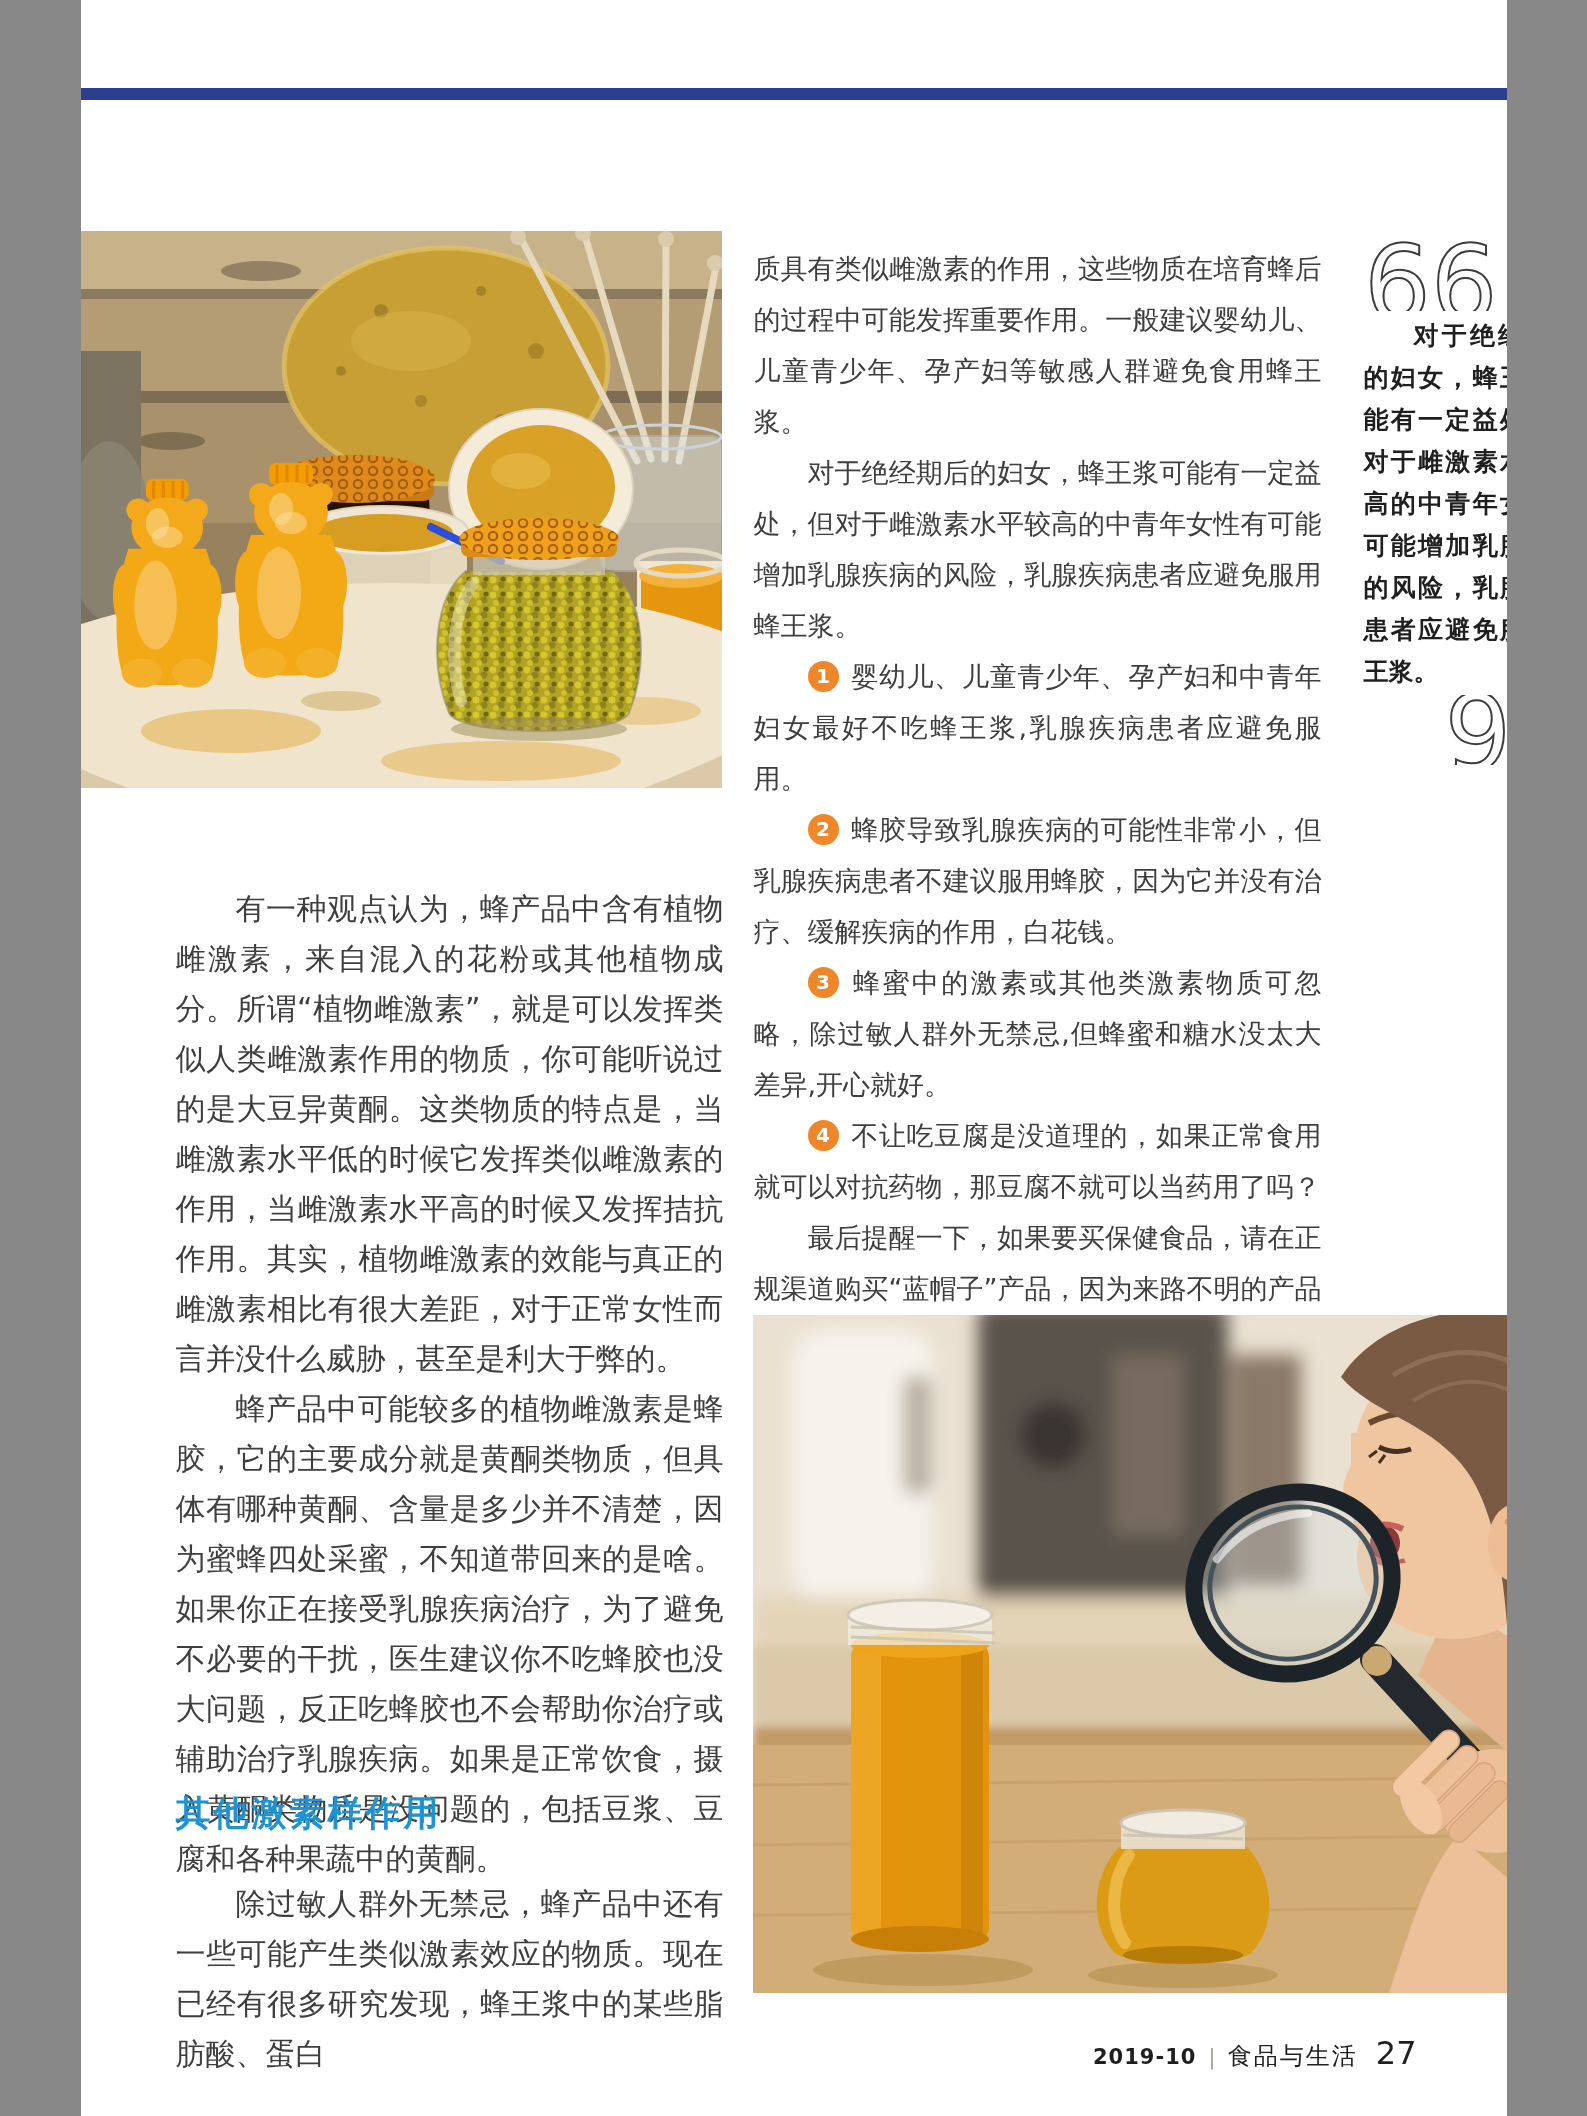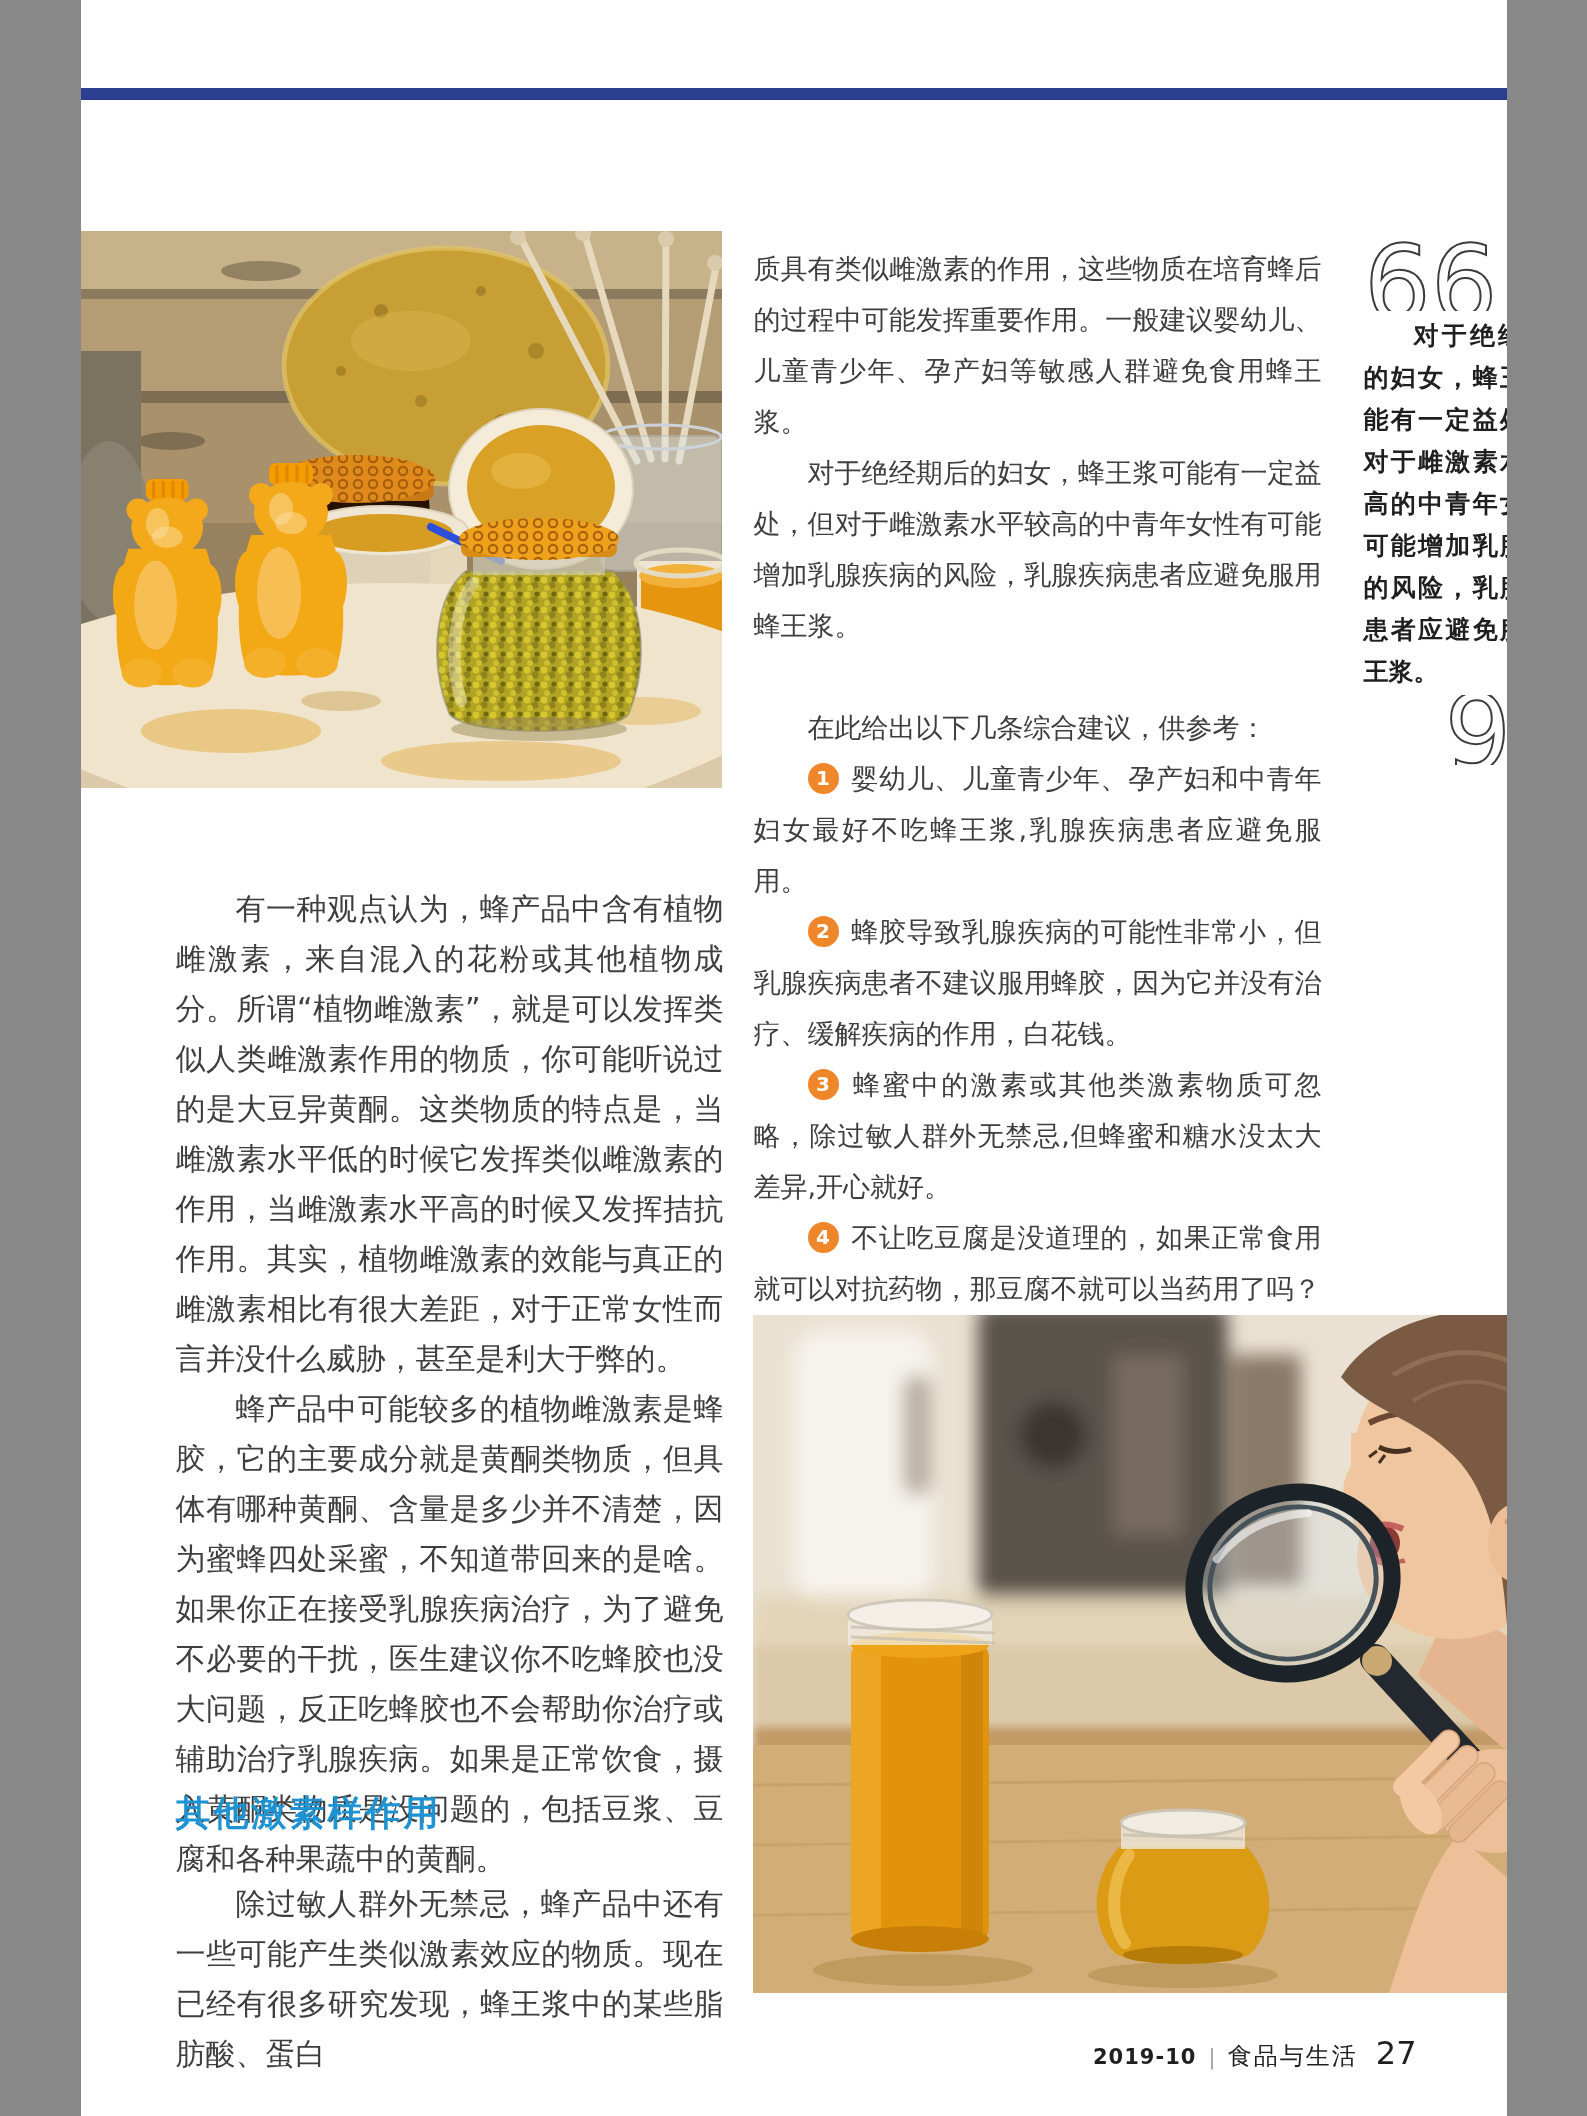--- a/index.html
+++ b/index.html
@@ -178,21 +178,20 @@
       <rect x="380" y="308" width="156" height="18" rx="8" fill="#d88d14"></rect>
       <ellipse cx="458" cy="308" rx="80" ry="21" fill="#efa11c"></ellipse>
       <ellipse cx="458" cy="308" rx="80" ry="21" fill="url(#hex)" opacity="0.85"></ellipse>
       <ellipse cx="458" cy="498" rx="88" ry="12" fill="#9b8d55" opacity="0.5"></ellipse>
     </g>
   </svg>
 
   <div class="col-mid body-text">
     <p>质具有类似雌激素的作用，这些物质在培育蜂后的过程中可能发挥重要作用。一般建议婴幼儿、儿童青少年、孕产妇等敏感人群避免食用蜂王浆。</p>
     <p class="indent">对于绝经期后的妇女，蜂王浆可能有一定益处，但对于雌激素水平较高的中青年女性有可能增加乳腺疾病的风险，乳腺疾病患者应避免服用蜂王浆。</p>
-    <p class="indent advice-lead">在此给出以下几条综合建议，供参考：</p>
 
     <p class="indent"><span class="num-circle">1</span><span>婴幼儿、儿童青少年、孕产妇和中青年妇女最好不吃蜂王浆,乳腺疾病患者应避免服用。</span></p>
     <p class="indent"><span class="num-circle">2</span><span>蜂胶导致乳腺疾病的可能性非常小，但乳腺疾病患者不建议服用蜂胶，因为它并没有治疗、缓解疾病的作用，白花钱。</span></p>
     <p class="indent"><span class="num-circle">3</span><span>蜂蜜中的激素或其他类激素物质可忽略，除过敏人群外无禁忌,但蜂蜜和糖水没太大差异,开心就好。</span></p>
     <p class="indent"><span class="num-circle">4</span><span>不让吃豆腐是没道理的，如果正常食用就可以对抗药物，那豆腐不就可以当药用了吗？</span></p>
 
     <p class="indent"><span>最后提醒一下，如果要买保健食品，请在正规渠道购买“蓝帽子”产品，因为来路不明的产品可能会违法添加药物。</span><span class="end-mark">F</span></p>
   </div>
 
   <div class="pull-quote">

